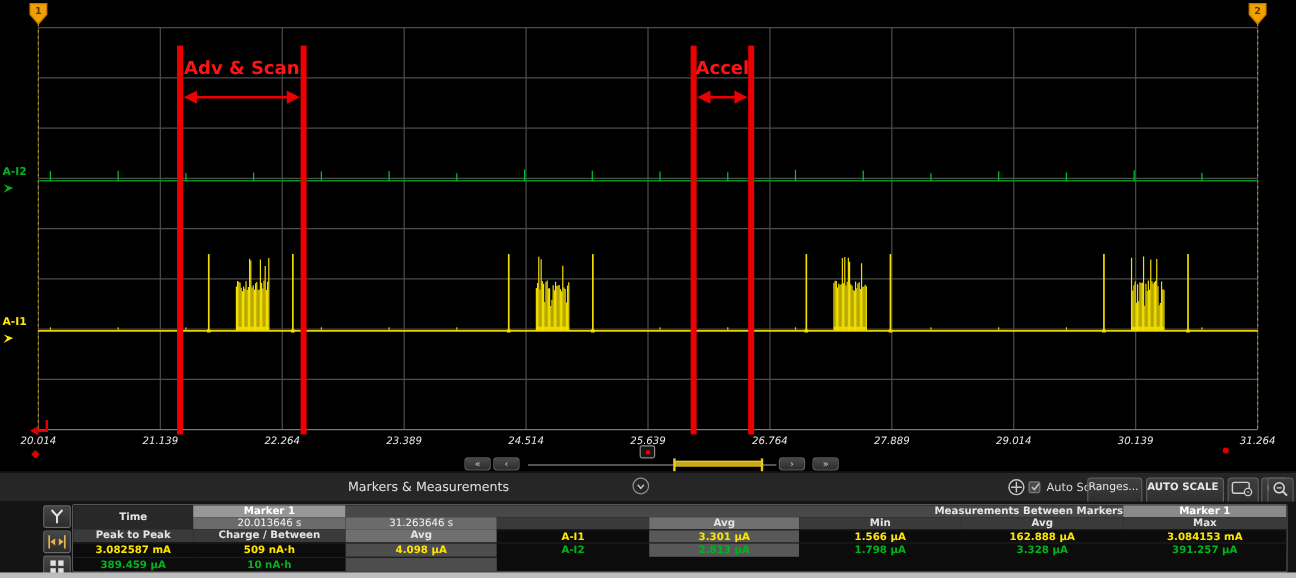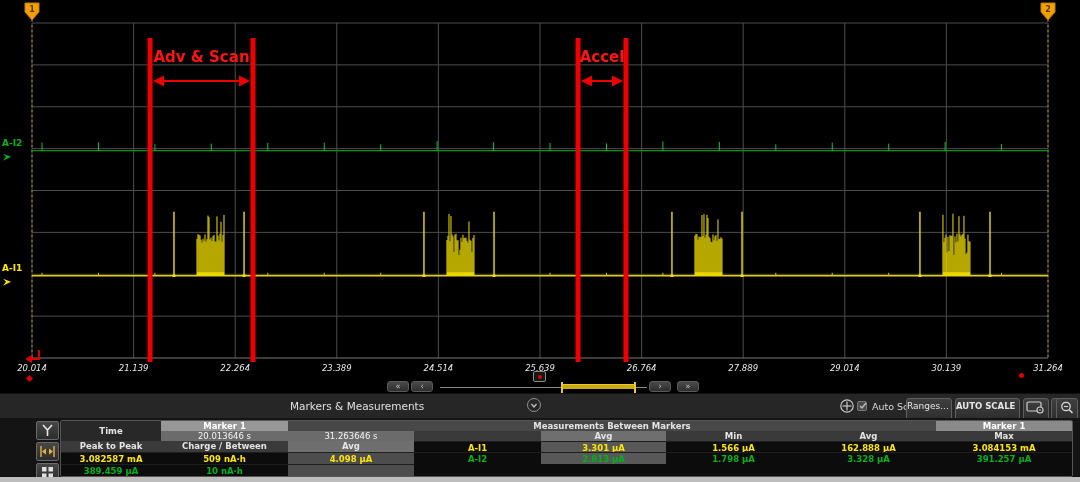--- a/index.html
+++ b/index.html
@@ -394,21 +394,21 @@
           <rect x="11.5" y="3" width="4.5" height="4.5" fill="#e0e0e0"></rect>
         <rect x="5" y="9.5" width="4.5" height="4.5" fill="#e0e0e0"></rect>
           <rect x="11.5" y="9.5" width="4.5" height="4.5" fill="#e0e0e0"></rect>
       </svg>
     </div>
 
     <div id="meas-table">
 
       <div class="cell hdr c-time">Time</div>
       <div class="cell hdr c-m1hdr">Marker 1</div>
-      <div class="cell hdr c-mbmhdr" style="grid-column:3 / span 5; text-align:center;">Measurements Between Markers</div>
+      <div class="cell hdr c-mbmhdr" style="grid-column:3 / span 5; text-align:right;">Measurements Between Markers</div>
       <div class="cell hdr c-m2hdr">Marker 1</div>
 
       <div class="cell c-mtime">20.013646 s</div>
       <div class="cell c-mtime">31.263646 s</div>
 
       <div class="cell c-sub"></div>
       <div class="cell hdr c-sub-m">Avg</div>
       <div class="cell hdr c-sub">Min</div>
       <div class="cell hdr c-sub">Avg</div>
       <div class="cell hdr c-sub">Max</div>

